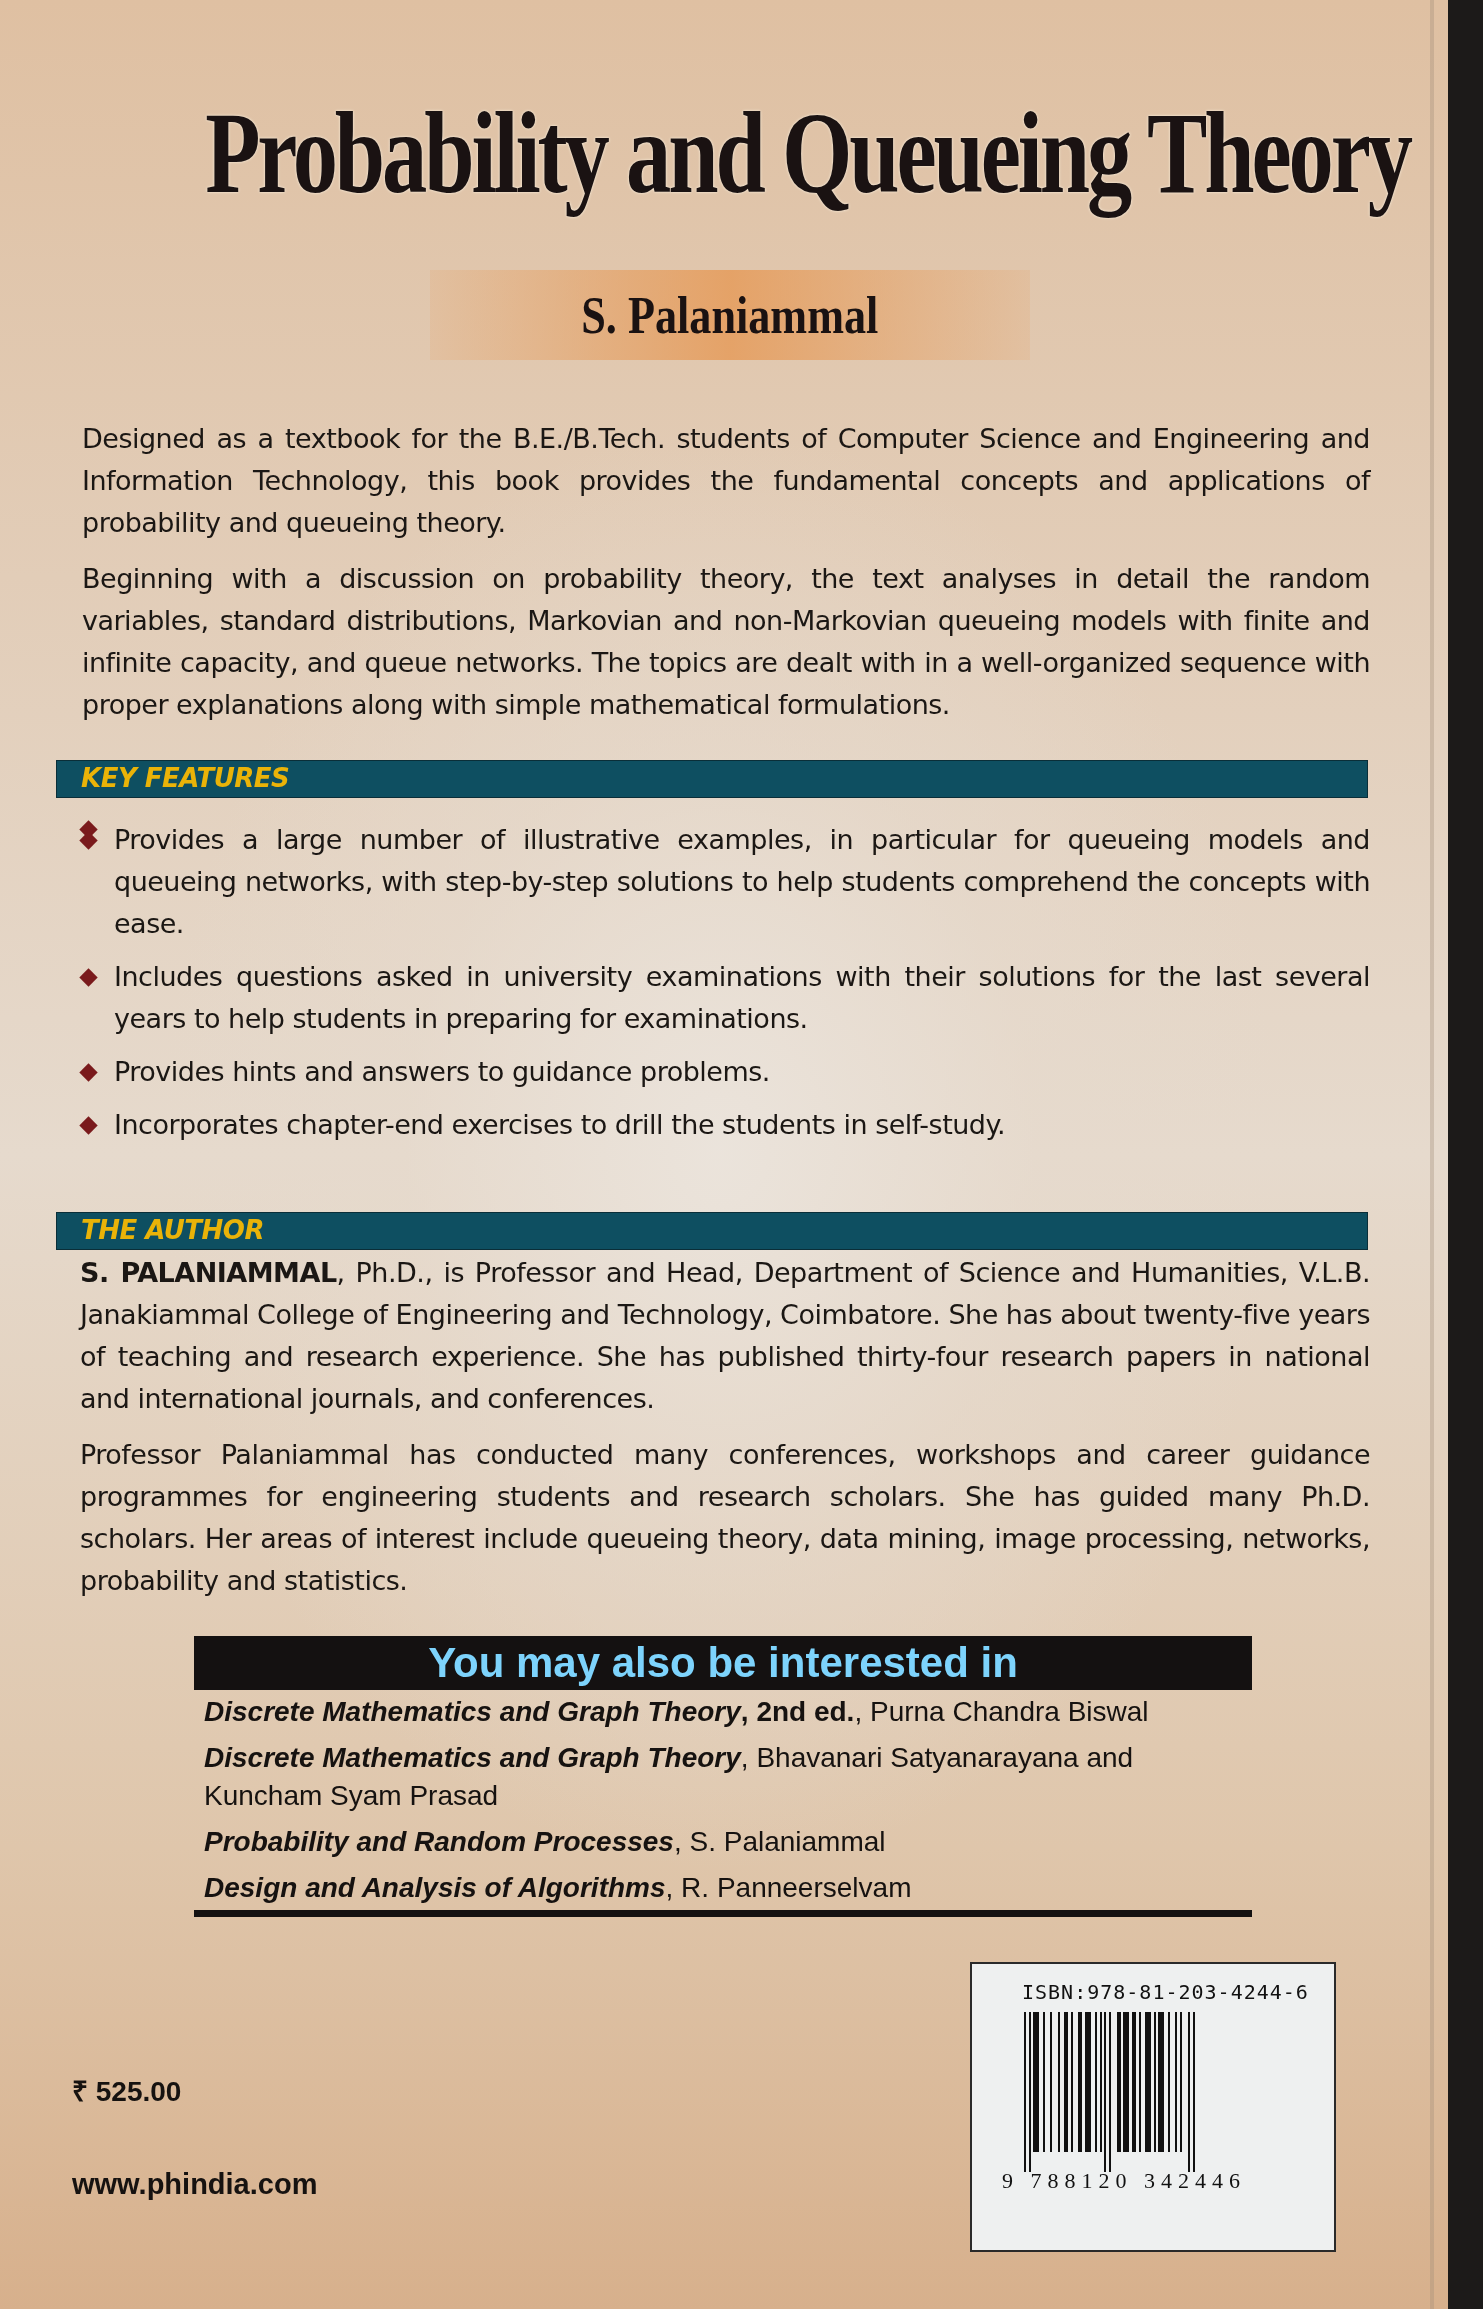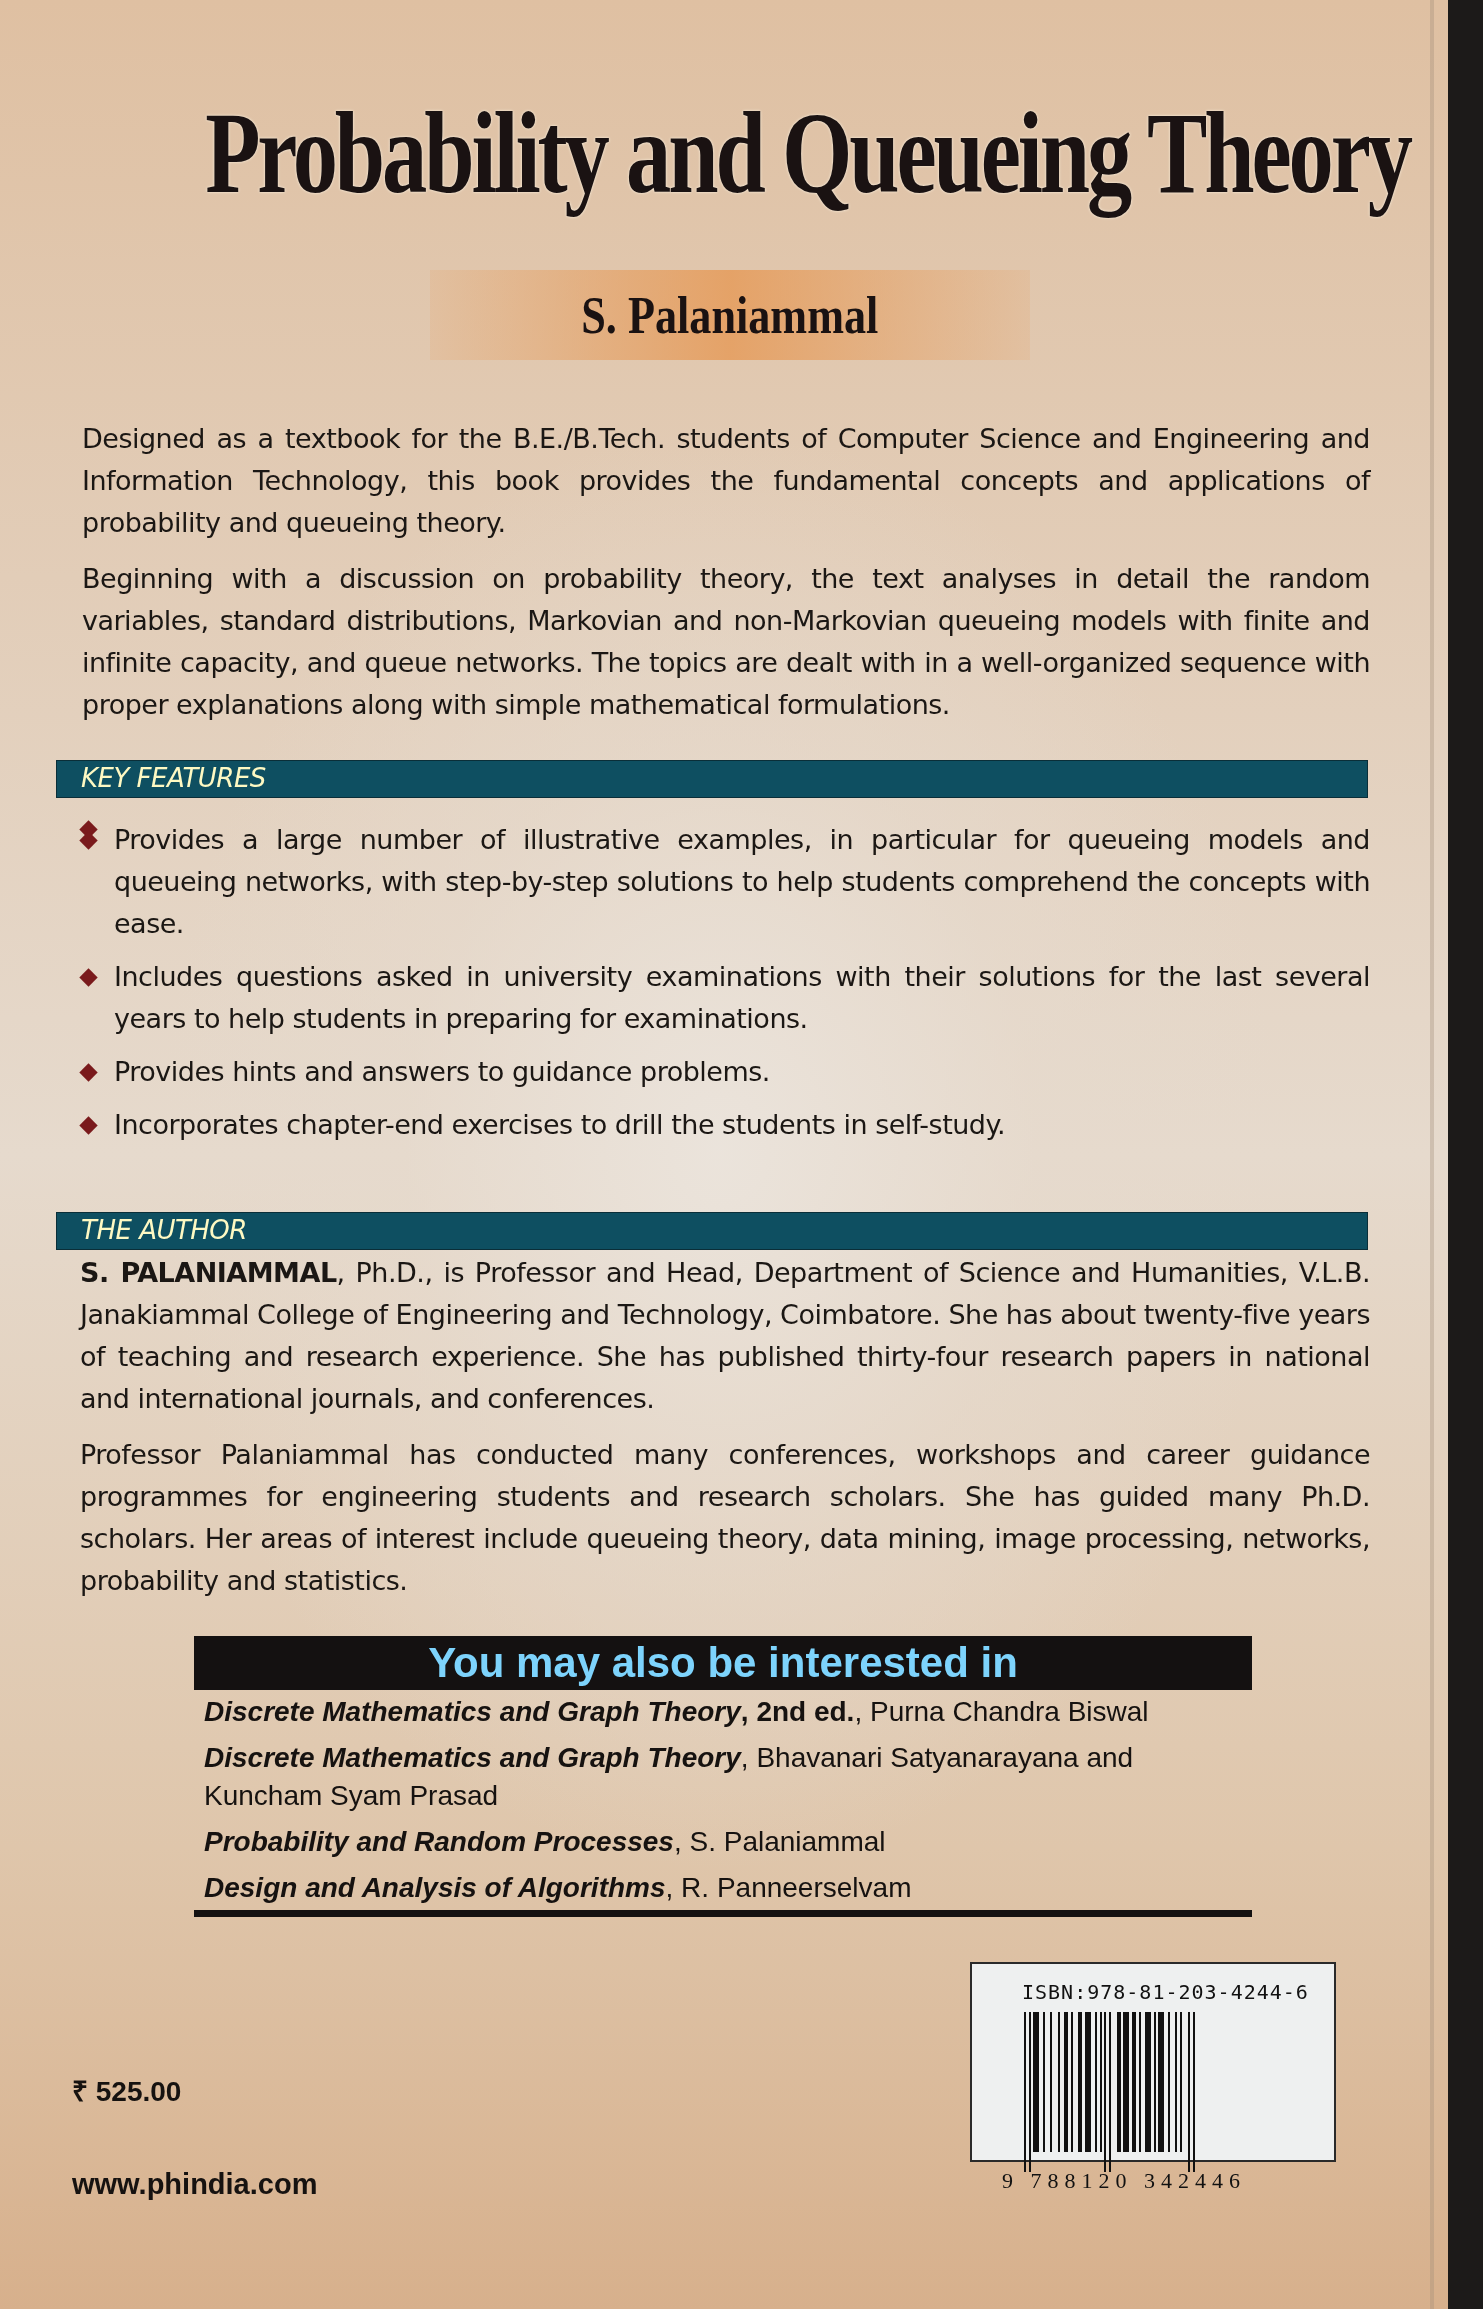--- a/index.html
+++ b/index.html
@@ -40,21 +40,21 @@
     font-family:"DejaVu Sans", sans-serif; font-size:27px; line-height:42px;
     color:#1b1714; text-align:justify; letter-spacing:-0.5px;
   }
   .section-bar {
     position:absolute; left:56px; width:1312px; height:38px;
     background:#0e4f61; border:1px solid #0a2e38;
     box-sizing:border-box;
   }
   .section-bar span {
     position:absolute; left:24px; top:2px;
-    color:#fef9c3; font-style:italic; font-weight:normal; font-size:26px;
+    color:#eab308; font-style:italic; font-weight:bold; font-size:26px;
     letter-spacing:-0.5px;
   }
   .features { position:absolute; left:78px; top:808px; width:1292px; }
   .feature {
     position:relative; padding-left:36px; font-size:27px; line-height:42px;
     color:#1b1714; text-align:justify; margin-bottom:11px; letter-spacing:-0.5px;
   }
   .feature .diamond {
     position:absolute; left:4px; top:15px; width:13px; height:13px;
     background:#7a1a1c; transform:rotate(45deg);
@@ -80,21 +80,21 @@
   }
   .price {
     position:absolute; left:72px; top:2071px;
     font-family:"Liberation Sans", sans-serif; font-weight:bold; font-size:28px; color:#161210;
   }
   .website {
     position:absolute; left:72px; top:2168px;
     font-family:"Liberation Sans", sans-serif; font-weight:bold; font-size:29px; color:#161210;
   }
   .barcode-box {
-    position:absolute; left:970px; top:1962px; width:366px; height:200px;
+    position:absolute; left:970px; top:1962px; width:366px; height:290px;
     background:#eef0f0; border:2px solid #2a2a2a; box-sizing:border-box;
   }
   .isbn-label {
     position:absolute; left:50px; top:16px;
     font-family:"DejaVu Sans Mono", monospace; font-size:20px; color:#111; letter-spacing:1px;
   }
   .bars { position:absolute; left:52px; top:48px; width:262px; height:160px; display:flex; align-items:stretch; }
   .bars div { background:#111; height:140px; }
   .bars div.long { height:160px; }
   .digits {

